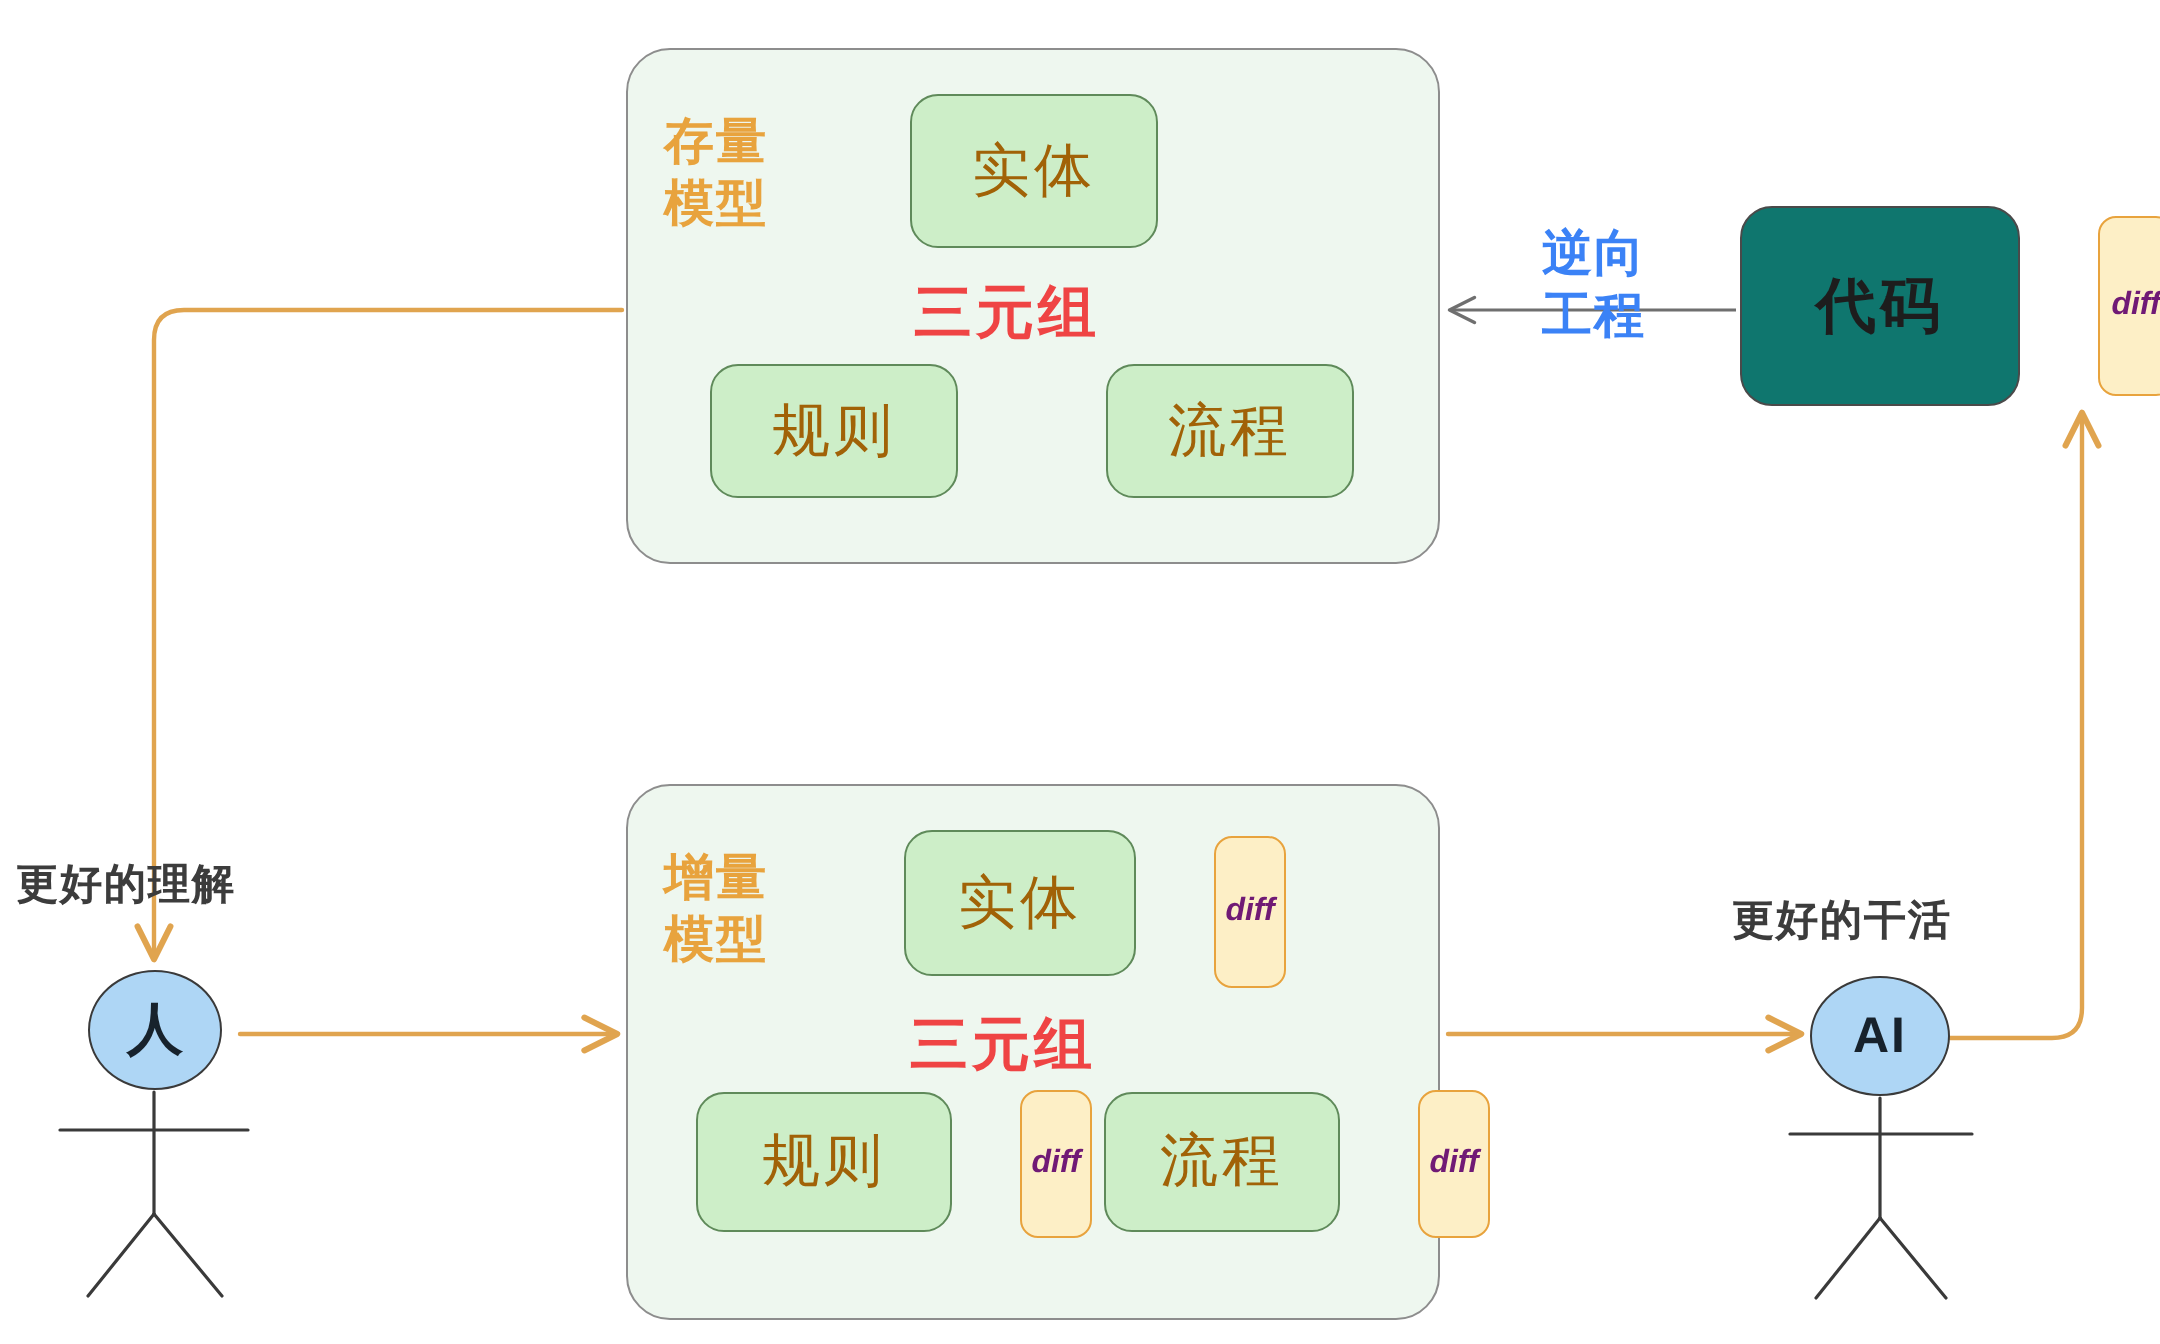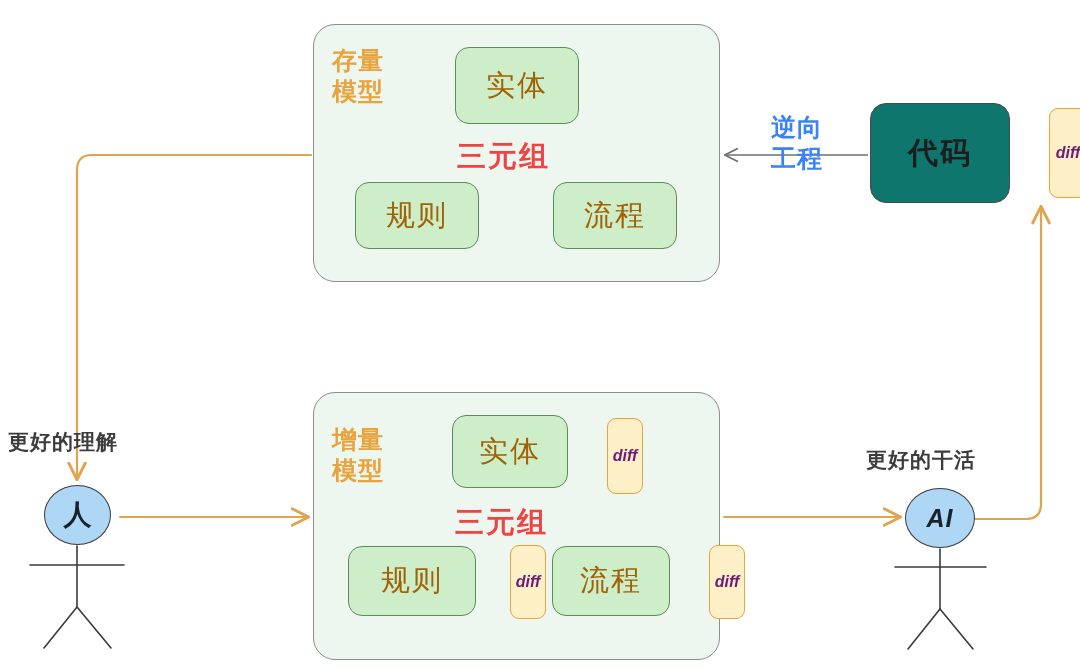--- a/index.html
+++ b/index.html
@@ -41,21 +41,21 @@
     position: absolute;
     color: #e8a33d;
     font-weight: 700;
     font-size: 25px;
     line-height: 1.22;
     letter-spacing: 1px;
     width: 70px;
     text-align: left;
     white-space: pre-line;
   }
-  #title-stock { left: 332px; top: 45px; }
+  #title-stock { left: 332px; top: 56px; }
   #title-incr  { left: 332px; top: 424px; }
 
   
   .node {
     position: absolute;
     box-sizing: border-box;
     background: #cdeec8;
     border: 1.6px solid #5f8a5a;
     border-radius: 14px;
     display: flex;
@@ -160,21 +160,21 @@
     background: #aed6f5;
     border: 1.8px solid #3a3a3a;
     border-radius: 50%;
     display: flex;
     align-items: center;
     justify-content: center;
     color: #17222c;
     font-weight: 700;
   }
   #actor-human-head { left: 44px;  top: 485px; width: 67px; height: 60px; font-size: 28px; }
-  #actor-ai-head    { left: 905px; top: 488px; width: 70px; height: 60px; font-size: 25px; font-style: italic; letter-spacing: 1px; }
+  #actor-ai-head    { left: 905px; top: 488px; width: 70px; height: 60px; font-size: 25px; letter-spacing: 1px; }
 </style>
 </head>
 <body>
 
 <div id="canvas">
 
   <svg class="layer-svg" viewBox="0 0 1080 672" xmlns="http://www.w3.org/2000/svg">
     <defs>
       <marker id="arrow-orange" viewBox="0 0 12 12" refX="10" refY="6" markerWidth="9" markerHeight="9" orient="auto-start-reverse">
         <path d="M 1 1 L 11 6 L 1 11" fill="none" stroke="#e0a44f" stroke-width="1.8" stroke-linecap="round" stroke-linejoin="round"></path>

